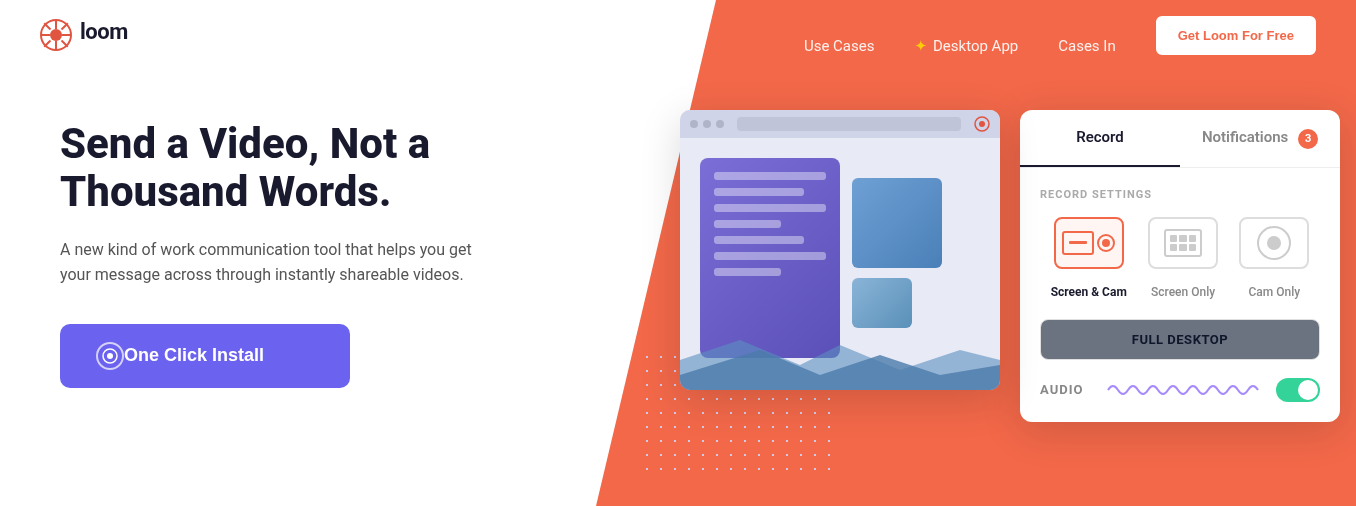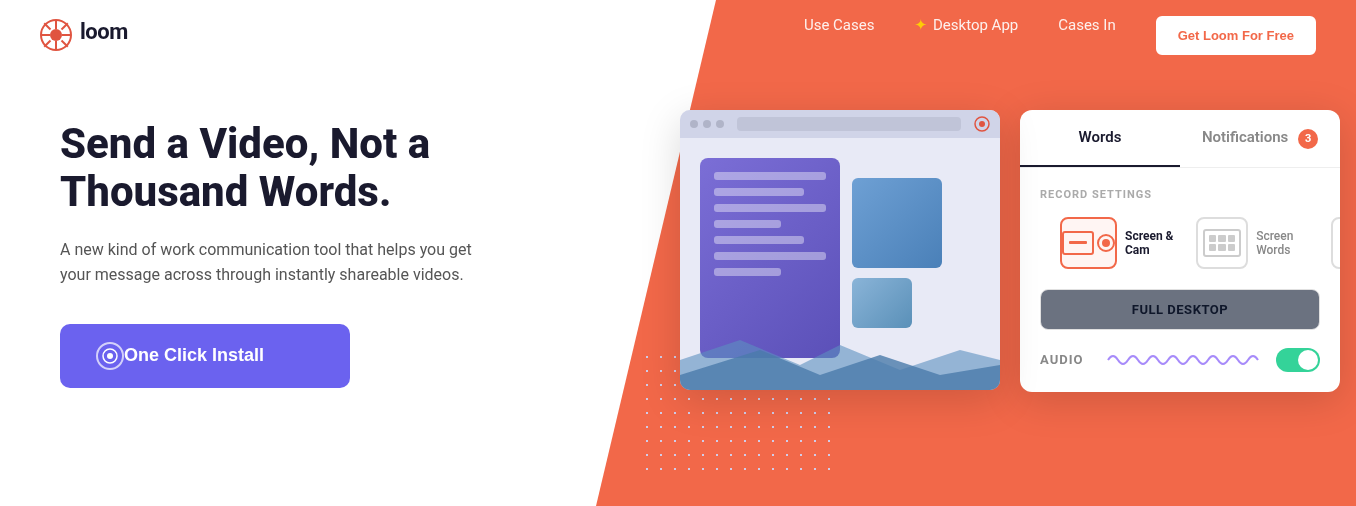--- a/index.html
+++ b/index.html
@@ -42,21 +42,21 @@
       height: 32px;
     }
     .logo-text {
       font-size: 22px;
       font-weight: 700;
       color: #1a1a2e;
       letter-spacing: -0.5px;
     }
     .nav-links {
       display: flex;
-      align-items: flex-start;
+      align-items: flex-end;
       gap: 40px;
       margin-left: auto;
     }
     .nav-link {
       color: #fff;
       font-size: 15px;
       text-decoration: none;
       opacity: 0.9;
     }
     .nav-link.desktop-app {
@@ -281,25 +281,24 @@
     }
 
     
     .record-modes {
       display: flex;
       justify-content: space-around;
       margin-bottom: 20px;
     }
     .record-mode {
       display: flex;
-      flex-direction: row;
-      align-items: center;
-      gap: 8px;
+      flex-direction: column;
+      align-items: center;
+      gap: 16px;
       cursor: pointer;
-      margin-left: 20px;
     }
     .mode-icon-box {
       width: 70px;
       height: 52px;
       border: 2px solid #ddd;
       border-radius: 8px;
       display: flex;
       align-items: center;
       justify-content: center;
       background: #fff;
@@ -559,21 +558,21 @@
         <polygon points="0,60 0,30 60,10 120,35 160,15 220,40 280,20 320,30 320,60" fill="#5b8fbf" opacity="0.6"></polygon>
         <polygon points="0,60 0,45 80,20 140,45 200,25 260,45 320,35 320,60" fill="#4a7aaa" opacity="0.8"></polygon>
       </svg>
     </div>
   </div>
 
   <div class="hero-right">
     <div class="loom-panel">
       <div class="panel-tabs">
         <div class="panel-tab active">
-          <span>Words</span>
+          <span>Record</span>
         </div>
         <div class="panel-tab">
           <span>Notifications</span>
           <span class="notif-badge">3</span>
         </div>
       </div>
 
       <div class="panel-body">
         <div class="record-settings-label">RECORD SETTINGS</div>
 
@@ -593,21 +592,21 @@
             <div class="mode-icon-box">
               <div class="so-screen">
                 <span></span>
                 <span></span>
                 <span></span>
                 <span></span>
                 <span></span>
                 <span></span>
               </div>
             </div>
-            <span class="mode-label">Screen Words</span>
+            <span class="mode-label">Screen Only</span>
           </div>
 
           <div class="record-mode">
             <div class="mode-icon-box">
               <div class="co-cam"></div>
             </div>
             <span class="mode-label">Cam Only</span>
           </div>
         </div>
 

